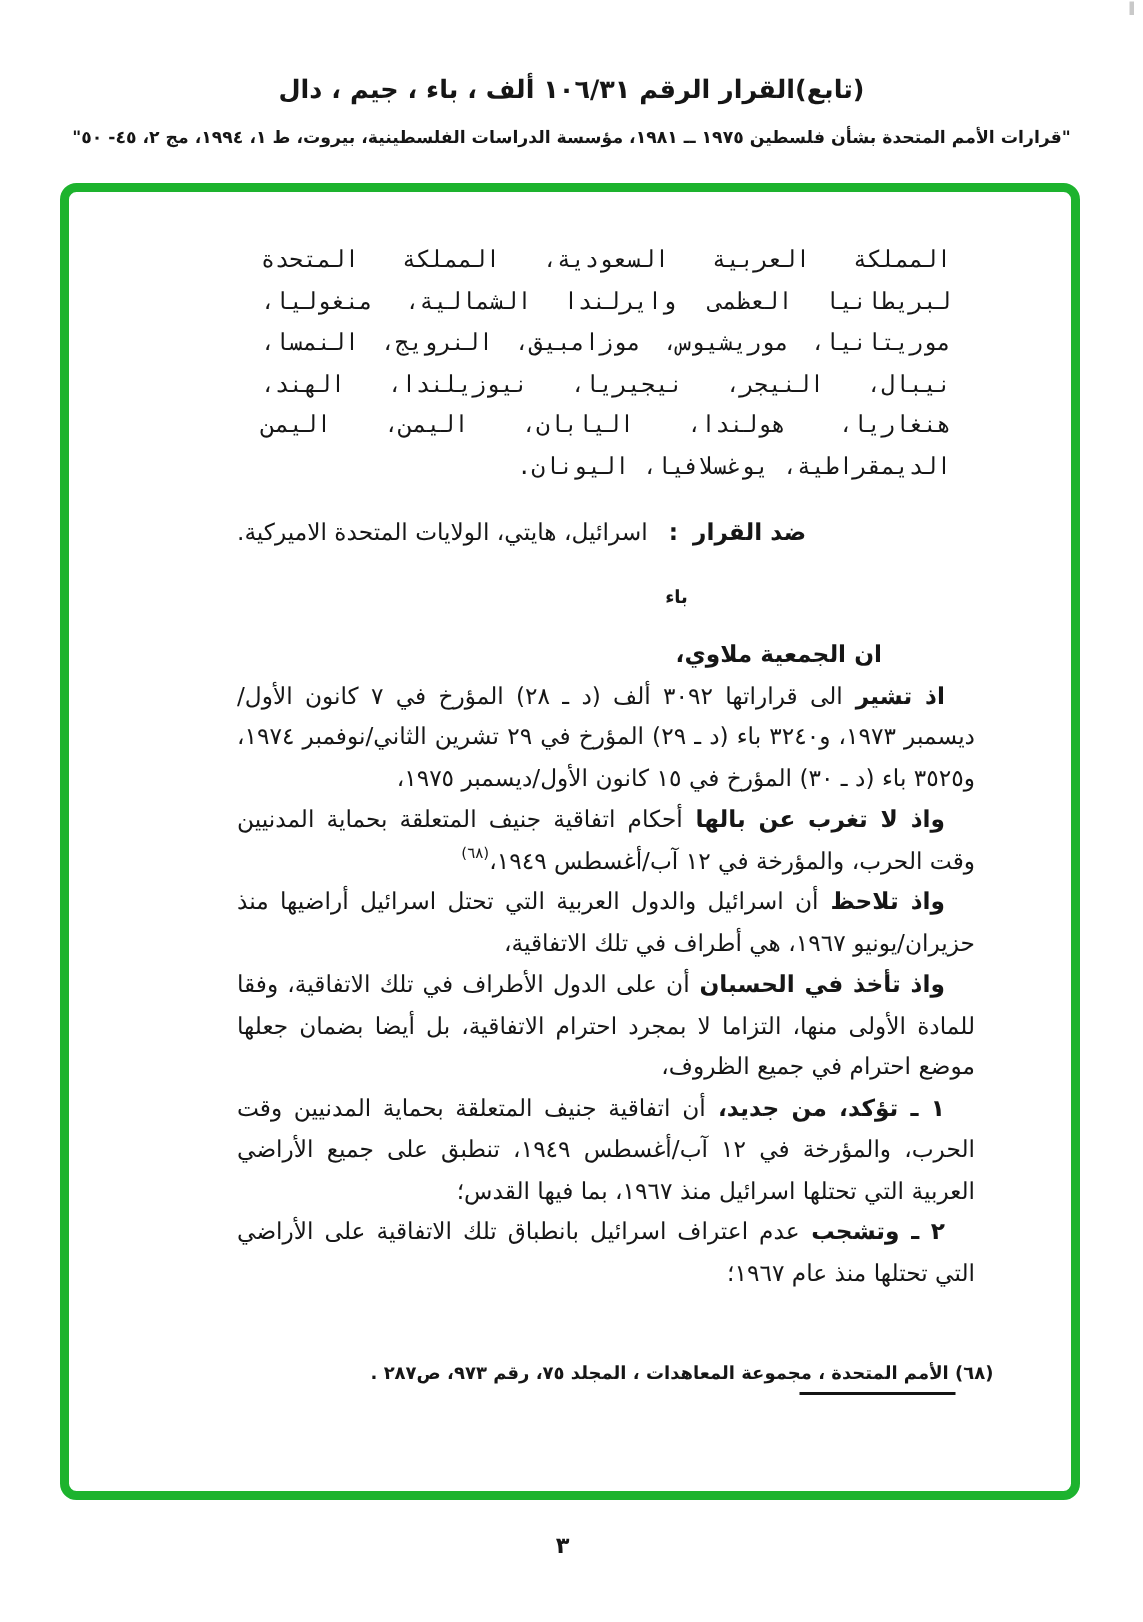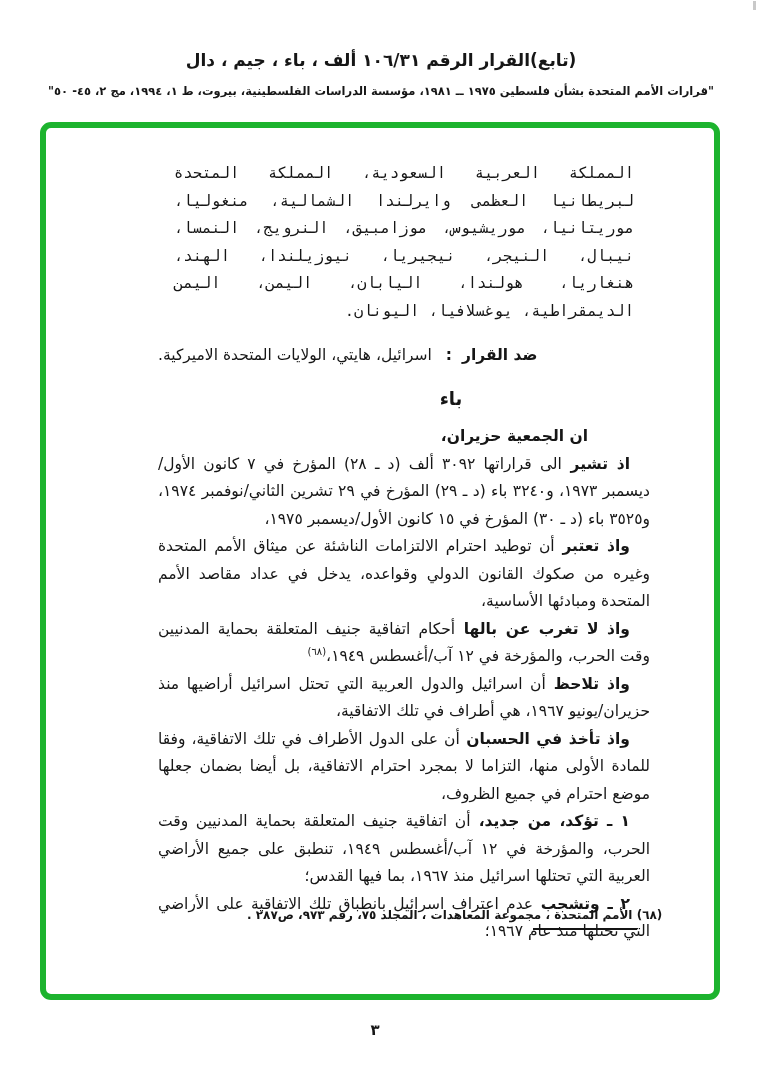--- a/index.html
+++ b/index.html
@@ -31,21 +31,21 @@
     position:absolute;top:145px;right:112px;width:492px;
     direction:rtl;text-align:justify;
     font-size:15.5px;line-height:27.5px;
   }
   .block-plain{margin:16px;font-family:Liberation Mono, monospace;}
   .vote-row{padding-right:40px;text-align:left;}
   .vote-label{display:inline-block;min-width:86px;font-weight:bold;}
   .vote-colon{display:inline-block;padding:0 10px 0 14px;font-weight:bold;}
   .block-heading{
     text-align:center;padding-left:94px;font-weight:bold;
-    margin:15px 0 11px 0;font-size:18px;
+    margin:15px 0 11px 0;font-size:12px;
   }
   .block-opening{font-weight:bold;text-align:right;padding-right:62px;}
   .block-para{text-indent:20px;margin:0;}
   .lead{font-weight:bold;}
   sup.fn{font-size:10px;line-height:0;margin-left:22px;}
 
   
   .footnote-rule{position:absolute;left:533px;top:928px;width:104px;height:2px;background:#141414;}
   .footnote-text{
     position:absolute;top:908px;right:95px;width:420px;
@@ -68,23 +68,22 @@
   <div class="doc-title">(تابع)القرار الرقم  ١٠٦/٣١ ألف ، باء ، جيم ، دال</div>
 
   <div class="doc-citation">"قرارات الأمم المتحدة بشأن فلسطين ١٩٧٥ ــ ١٩٨١، مؤسسة الدراسات الفلسطينية، بيروت، ط ١، ١٩٩٤، مج ٢، ٤٥- ٥٠"</div>
 
   <div class="green-box"></div>
 
   <div class="text-column">
       <div class="block-plain">المملكة العربية السعودية، المملكة المتحدة لبريطانيا العظمى وايرلندا الشمالية، منغوليا، موريتانيا، موريشيوس، موزامبيق، النرويج، النمسا، نيبال، النيجر، نيجيريا، نيوزيلندا، الهند، هنغاريا، هولندا، اليابان، اليمن، اليمن الديمقراطية، يوغسلافيا، اليونان.</div>
       <div class="vote-row"><span class="vote-label">ضد القرار</span><span class="vote-colon">:</span><span>اسرائيل، هايتي، الولايات المتحدة الاميركية.</span></div>
       <div class="block-heading">باء</div>
-      <div class="block-opening">ان الجمعية حزيران،</div>
+      <div class="block-opening">ان الجمعية ملاوي،</div>
       <div class="block-para"><span class="lead">اذ تشير </span>الى قراراتها ٣٠٩٢ ألف (د ـ ٢٨) المؤرخ في ٧ كانون الأول/ديسمبر ١٩٧٣، و٣٢٤٠ باء (د ـ ٢٩) المؤرخ في ٢٩ تشرين الثاني/نوفمبر ١٩٧٤، و٣٥٢٥ باء (د ـ ٣٠) المؤرخ في ١٥ كانون الأول/ديسمبر ١٩٧٥،</div>
-      <div class="block-para"><span class="lead">واذ تعتبر </span>أن توطيد احترام الالتزامات الناشئة عن ميثاق الأمم المتحدة وغيره من صكوك القانون الدولي وقواعده، يدخل في عداد مقاصد الأمم المتحدة ومبادئها الأساسية،</div>
       <div class="block-para"><span class="lead">واذ لا تغرب عن بالها </span>أحكام اتفاقية جنيف المتعلقة بحماية المدنيين وقت الحرب، والمؤرخة في ١٢ آب/أغسطس ١٩٤٩،<sup class="fn">(٦٨)</sup></div>
       <div class="block-para"><span class="lead">واذ تلاحظ </span>أن اسرائيل والدول العربية التي تحتل اسرائيل أراضيها منذ حزيران/يونيو ١٩٦٧، هي أطراف في تلك الاتفاقية،</div>
       <div class="block-para"><span class="lead">واذ تأخذ في الحسبان </span>أن على الدول الأطراف في تلك الاتفاقية، وفقا للمادة الأولى منها، التزاما لا بمجرد احترام الاتفاقية، بل أيضا بضمان جعلها موضع احترام في جميع الظروف،</div>
       <div class="block-para"><span class="lead">١ ـ تؤكد، من جديد، </span>أن اتفاقية جنيف المتعلقة بحماية المدنيين وقت الحرب، والمؤرخة في ١٢ آب/أغسطس ١٩٤٩، تنطبق على جميع الأراضي العربية التي تحتلها اسرائيل منذ ١٩٦٧، بما فيها القدس؛</div>
       <div class="block-para"><span class="lead">٢ ـ وتشجب </span>عدم اعتراف اسرائيل بانطباق تلك الاتفاقية على الأراضي التي تحتلها منذ عام ١٩٦٧؛</div>
     </div>
 
   <div class="footnote-rule"></div>
   <div class="footnote-text">(٦٨)  الأمم المتحدة ، مجموعة المعاهدات ، المجلد ٧٥، رقم ٩٧٣، ص٢٨٧ .</div>
 

